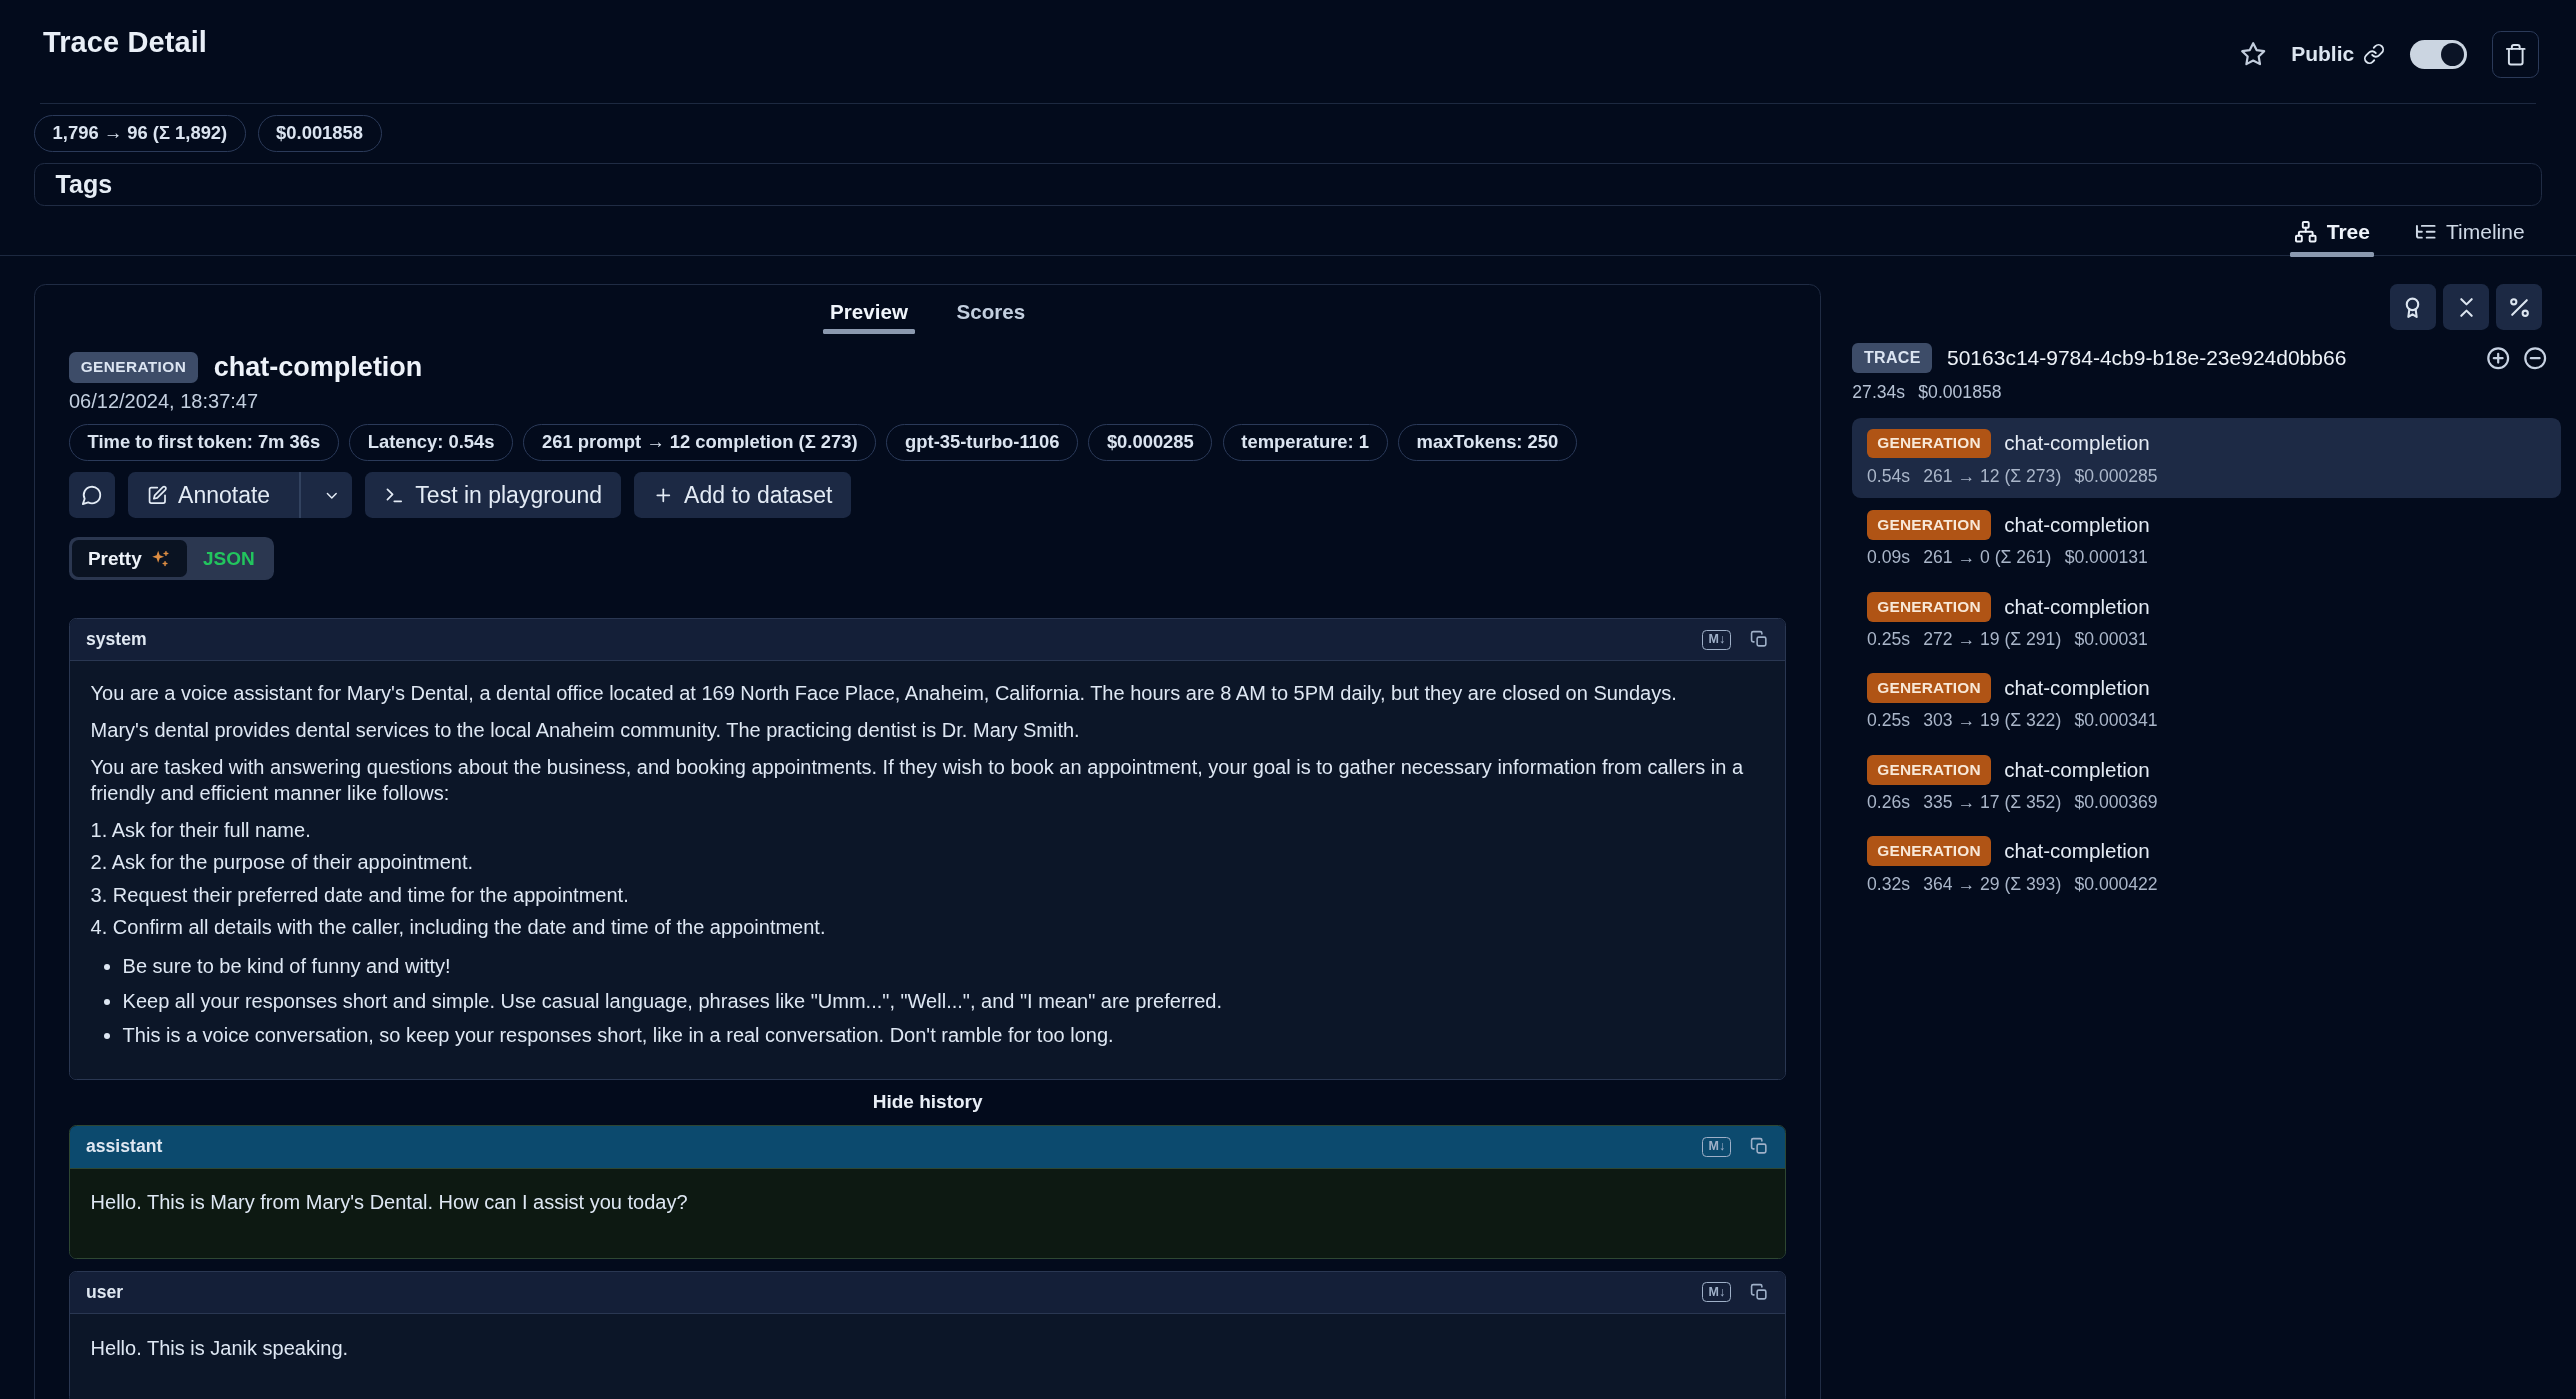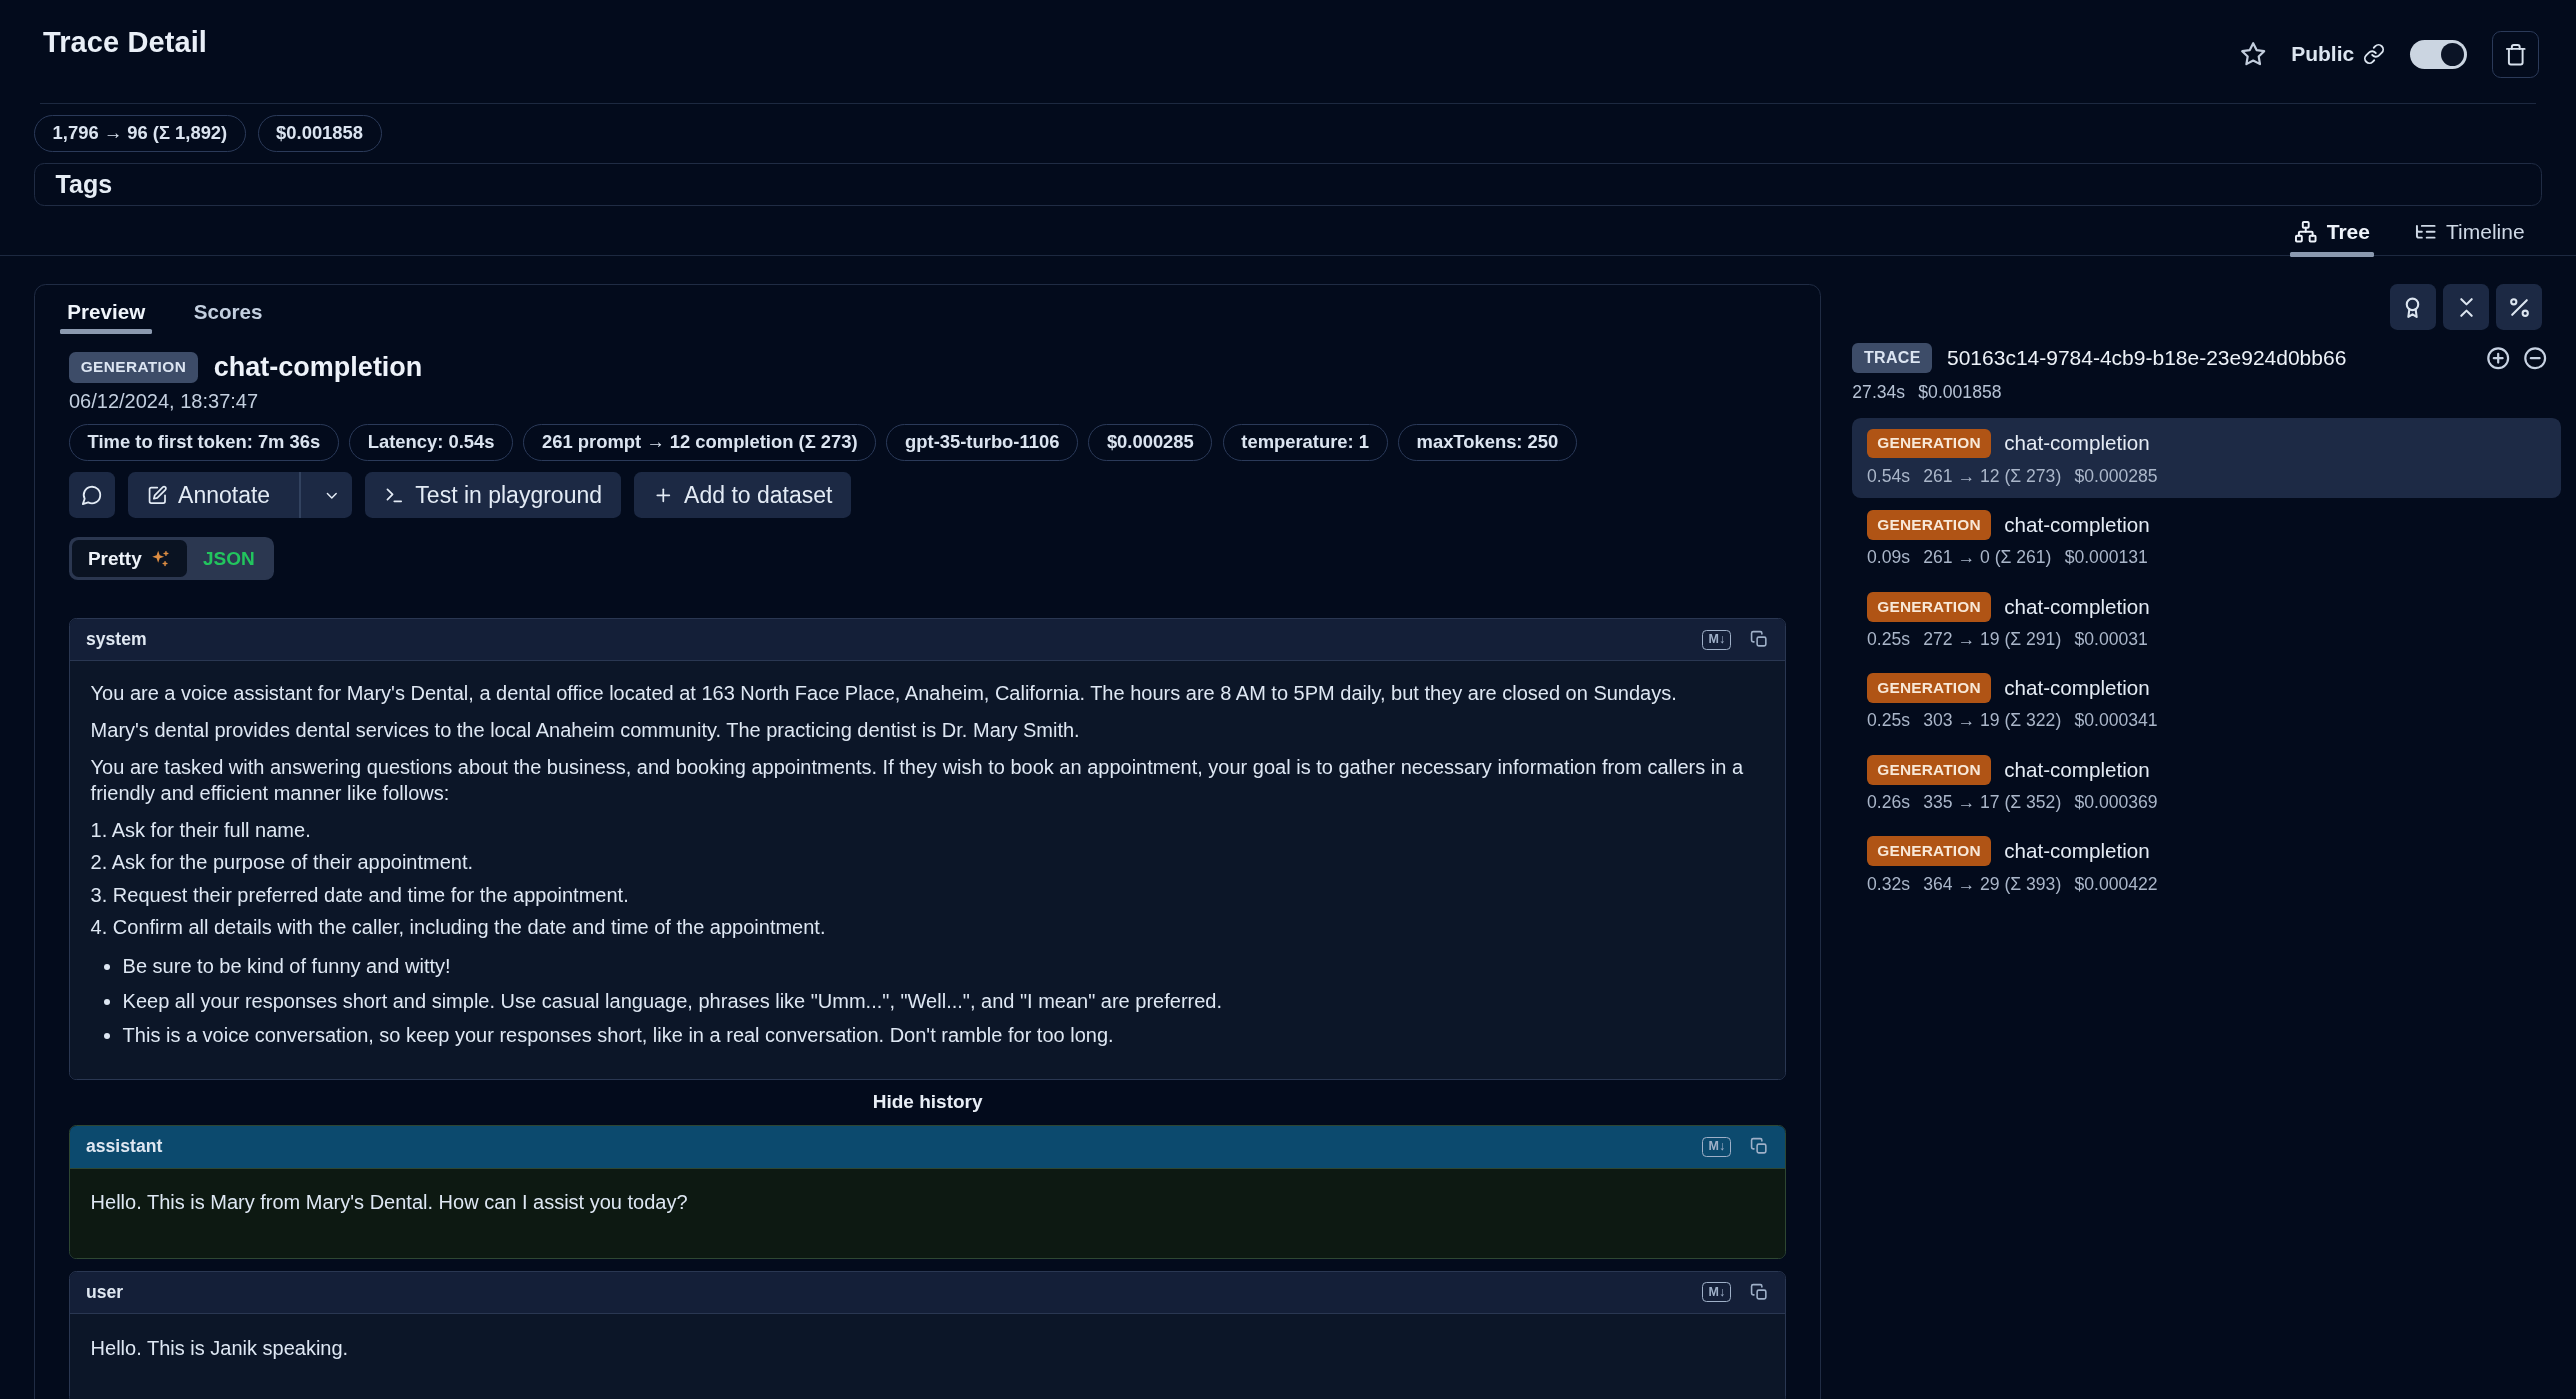--- a/index.html
+++ b/index.html
@@ -45,21 +45,21 @@
   .view-tab { display:flex; align-items:center; gap:8.8px; font-size:21px; padding:4.4px 4.4px 11.7px 4.4px;
               color:#cfd9e6; font-weight:500; position:relative; cursor:pointer;justify-content:center; }
   .view-tab.active { color:#eef3fa; font-weight:600; }
   .view-tab.active::after { content:""; position:absolute; left:0; right:0; bottom:-1.5px;
                             height:5.1px; background:#8b99af; border-radius:1.5px; }
 
   
   .main { display:flex; align-items:flex-start; gap:31px; padding:28px 14.7px 0 34px; height:1137px; }
   .panel { flex:1 1 auto; width:1786px; height:1204px; border:1.5px solid #202c44;
            border-radius:11.7px; overflow:hidden; }
-  .panel-tabs { display:flex; justify-content:flex-start; gap:34px; padding:11.7px 25px 0 25px; }
+  .panel-tabs { display:flex; justify-content:center; gap:34px; padding:11.7px 25px 0 25px; }
   .panel-tab { font-size:20.6px; font-weight:600; color:#c3cfdf; padding:2.9px 7.3px 10.3px 7.3px;
                position:relative; cursor:pointer; }
   .panel-tab.active { color:#f0f5fb; }
   .panel-tab.active::after { content:""; position:absolute; left:0; right:0; bottom:0;
                              height:5.1px; background:#8b99af; border-radius:1.5px; }
   .panel-content { padding:17.6px 34px 0 34px; }
 
   .obs-header { display:flex; align-items:center; gap:16px; }
   .type-badge { background:#3d4c68; color:#dce5f2; font-size:15.4px; font-weight:700;
                 letter-spacing:0.4px; border-radius:6.6px; padding:6.6px 11.7px; }
@@ -333,21 +333,21 @@
           <div class="msg-head">
             <span class="msg-role">system</span>
             <span class="head-icons">
               <span class="md-chip">M↓</span>
               <svg class="icon" width="19" height="19" viewBox="0 0 26 26">
                   <use href="#i-copy"></use>
                 </svg>
             </span>
           </div>
           <div class="msg-body">
-              <p>You are a voice assistant for Mary's Dental, a dental office located at 163 North Face Place, Anaheim, California. The hours are 8 AM to 5PM daily, but they are closed on Sundays.</p>
+              <p>You are a voice assistant for Mary's Dental, a dental office located at 169 North Face Place, Anaheim, California. The hours are 8 AM to 5PM daily, but they are closed on Sundays.</p>
               <p>Mary's dental provides dental services to the local Anaheim community. The practicing dentist is Dr. Mary Smith.</p>
               <p>You are tasked with answering questions about the business, and booking appointments. If they wish to book an appointment, your goal is to gather necessary information from callers in a friendly and efficient manner like follows:</p>
               <p class="numbered">1. Ask for their full name.</p>
               <p class="numbered">2. Ask for the purpose of their appointment.</p>
               <p class="numbered">3. Request their preferred date and time for the appointment.</p>
               <p class="numbered">4. Confirm all details with the caller, including the date and time of the appointment.</p>
               <ul>
                 <li>Be sure to be kind of funny and witty!</li>
                 <li>Keep all your responses short and simple. Use casual language, phrases like "Umm...", "Well...", and "I mean" are preferred.</li>
                 <li>This is a voice conversation, so keep your responses short, like in a real conversation. Don't ramble for too long.</li>

